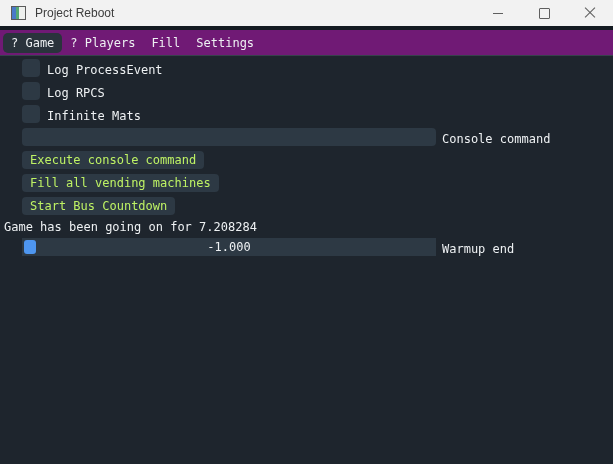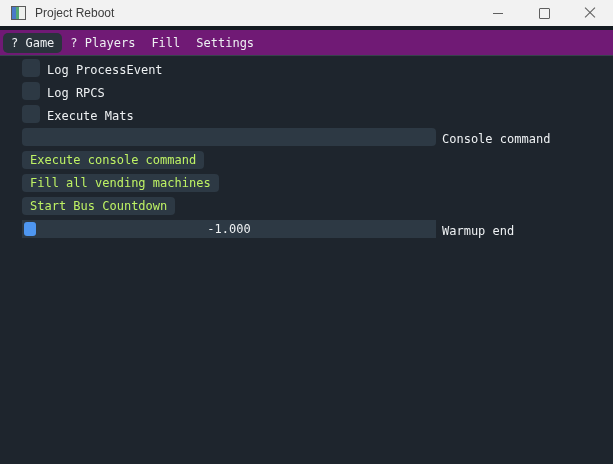--- a/index.html
+++ b/index.html
@@ -121,41 +121,42 @@
       <span>Log ProcessEvent</span>
     </div>
 
     <div class="row">
       <div class="checkbox-box"></div>
       <span>Log RPCS</span>
     </div>
 
     <div class="row">
       <div class="checkbox-box"></div>
-      <span>Execute Mats</span>
+      <span>Infinite Mats</span>
     </div>
 
 
     <div class="row">
       <input class="text-input" type="text" value="" style="">
       <span class="frame-label">Console command</span>
     </div>
 
     <div class="row">
       <button class="btn">Execute console command</button>
     </div>
 
     <div class="row">
       <button class="btn">Fill all vending machines</button>
     </div>
 
     <div class="row">
       <button class="btn">Start Bus Countdown</button>
     </div>
 
+    <div class="status-row">Game has been going on for 7.208284</div>
 
     <div class="row">
       <div class="slider">
         <div class="slider-grab"></div>
         <div class="slider-value">-1.000</div>
       </div>
       <span class="frame-label">Warmup end</span>
     </div>
 
   </div>

